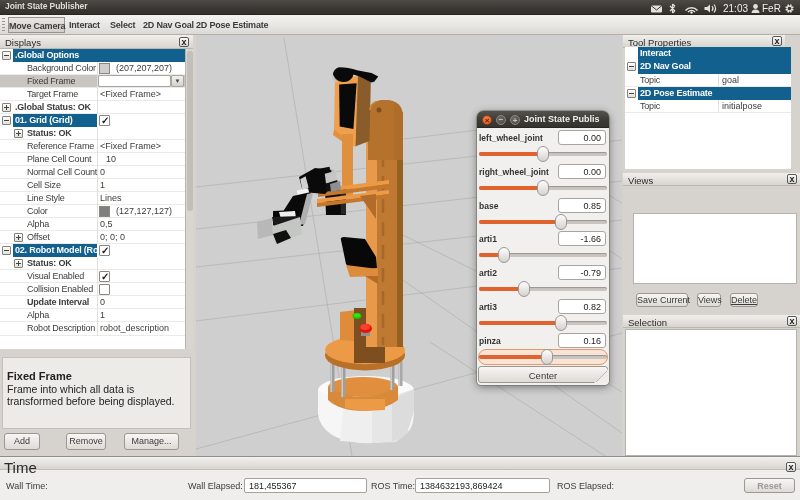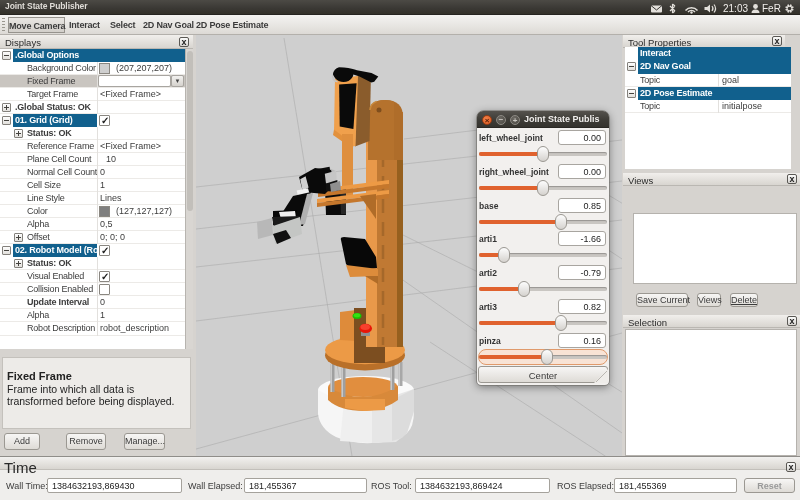--- a/index.html
+++ b/index.html
@@ -337,21 +337,21 @@
       </div>
     <div class="abs" style="left:185px;top:13.5px;width:8px;height:300px;background:#d9d6d2;border-left:1px solid #b7b4af;">
       <div class="abs" style="left:1px;top:2px;width:6px;height:160px;background:#c2bfba;border-radius:3px;"></div>
     </div>
     <div class="abs" style="left:2px;top:322px;width:189px;height:72px;background:#edebe8;border:1px solid #c4c1bc;">
       <div style="position:absolute;left:4px;top:12px;font-size:11px;font-weight:bold;color:#222;">Fixed Frame</div>
       <div style="position:absolute;left:4px;top:26px;font-size:10.5px;color:#222;line-height:11.5px;">Frame into which all data is<br>transformed before being displayed.</div>
     </div>
     <div class="btn" style="left:4px;top:398px;width:36px;height:17px;padding-top:2px;">Add</div>
     <div class="btn" style="left:66px;top:398px;width:40px;height:17px;padding-top:2px;">Remove</div>
-    <div class="btn" style="left:124px;top:398px;width:41px;height:17px;padding-top:2px;">Manage...</div>
+    <div class="btn" style="left:124px;top:398px;width:55px;height:17px;padding-top:2px;">Manage...</div>
   </div>
 
   <div id="rightcol" class="abs">
 
     <div class="phead" style="left:1px;top:0;width:162px;height:13px;">
         <span class="t">Tool Properties</span>
       <span class="closebox" style="right:3px;top:1px;">x</span>
       </div>
     <div id="ttree" class="tree" style="left:3px;top:12px;width:166px;height:122px;">
         <div class="trow hdr" style="height:13.3px;">
@@ -391,27 +391,25 @@
       <span class="closebox" style="right:3px;top:1px;">x</span>
       </div>
     <div class="abs" style="left:3px;top:294px;width:172px;height:127px;background:#fff;border:1px solid #b5b2ad;"></div>
   </div>
 
   <div id="timepanel" class="abs">
     <div style="position:absolute;left:0;top:0;width:800px;height:13px;background:linear-gradient(#f2f1ef,#d8d5d0);border-bottom:1px solid #c2bfba;"></div>
     <div style="position:absolute;left:4px;top:2px;font-size:15px;color:#2a2a2a;">Time</div>
     <span class="closebox" style="right:4px;top:5px;">x</span>
     <div class="tlabel" style="left:6px;">Wall Time:</div>
-    <div class="tfield" style="left:47px;width:135px;">1384632193,869430</div>
     <div class="tlabel" style="left:188px;">Wall Elapsed:</div>
     <div class="tfield" style="left:244px;width:123px;">181,455367</div>
-    <div class="tlabel" style="left:371px;">ROS Tool:</div>
+    <div class="tlabel" style="left:371px;">ROS Time:</div>
     <div class="tfield" style="left:415px;width:135px;">1384632193,869424</div>
     <div class="tlabel" style="left:557px;">ROS Elapsed:</div>
-    <div class="tfield" style="left:614px;width:123px;">181,455369</div>
     <div class="btn" style="left:744px;top:21px;width:51px;height:15px;padding-top:2px;color:#999;font-weight:bold;">Reset</div>
   </div>
 
   <div id="jsp" class="abs">
     <div class="tbar">
       <div class="wbtn" style="left:5px;background:radial-gradient(circle at 35% 30%,#f08048,#dd5b22);border:1px solid #9c3d12;color:#5d2008;font-size:8px;font-weight:bold;text-align:center;line-height:9px;">×</div>
       <div class="wbtn" style="left:19px;background:radial-gradient(circle at 35% 30%,#6d6a64,#4a4741);border:1px solid #8d8a84;color:#c9c6c1;font-size:8px;font-weight:bold;text-align:center;line-height:8px;">−</div>
       <div class="wbtn" style="left:33px;background:radial-gradient(circle at 35% 30%,#6d6a64,#4a4741);border:1px solid #8d8a84;color:#c9c6c1;font-size:8px;font-weight:bold;text-align:center;line-height:9px;">+</div>
       <div class="title">Joint State Publis</div>
     </div>

